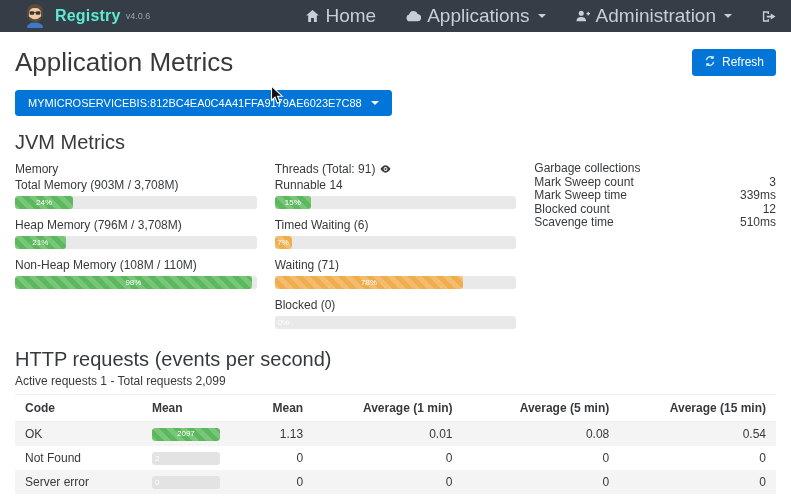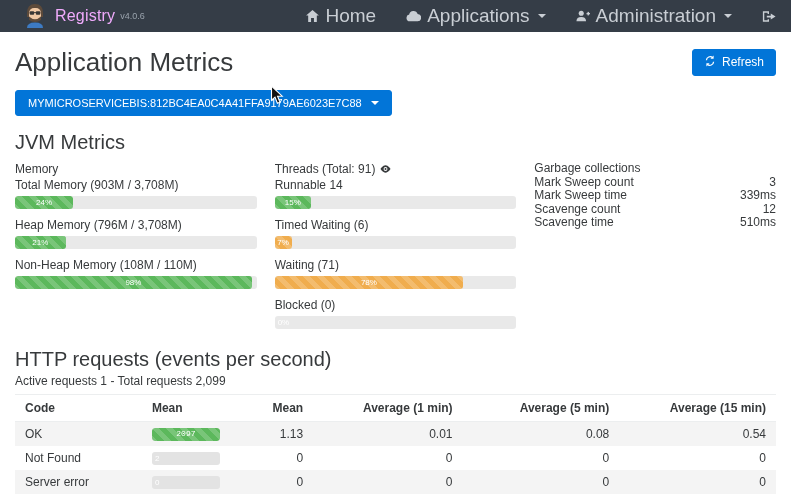--- a/index.html
+++ b/index.html
@@ -8,21 +8,21 @@
     font-family: "Liberation Sans", "DejaVu Sans", sans-serif;
     font-size: 12px; color: #373a3c; background: #fff; position: relative;
   }
 
   
   .navbar {
     height: 32px; background: #353d47; display: flex; align-items: center;
     padding: 0 15px 0 24px; color: #cfd4da;
   }
   .brand { display: flex; align-items: center; gap: 9px; cursor: pointer; }
-  .brand-name { color: #f0abfc; font-size: 16px; font-weight: 400; letter-spacing: .2px; }
+  .brand-name { color: #5eead4; font-size: 16px; font-weight: 700; letter-spacing: .2px; }
   .brand-version { color: #9aa3ad; font-size: 9px; margin-left: -4px; }
   .nav-links { margin-left: auto; display: flex; align-items: center; gap: 30px; font-size: 19px; }
   .nav-item { display: flex; align-items: center; gap: 6px; color: #c9ced4; cursor: pointer; }
   .nav-item svg { display: block; }
   .caret { width: 0; height: 0; border-left: 4px solid transparent; border-right: 4px solid transparent; border-top: 4px solid #c9ced4; display: inline-block; margin-left: 2px; }
 
   
   .container { padding: 0 15px; }
   .title-row { display: flex; align-items: center; justify-content: space-between; margin-top: 15px; }
   h1 { font-size: 26px; font-weight: 500; color: #373a3c; }
@@ -55,21 +55,21 @@
   .section-h2 { margin-top: 10px; }
   .subtitle { margin: 3px 0 6px; }
 
   table { width: 100%; border-collapse: collapse; font-size: 12px; }
   th { font-weight: bold; text-align: left; padding: 6px 10px; border-top: 1px solid #eceeef; border-bottom: 1px solid #eceeef; }
   td { padding: 5px 10px; }
   tbody tr:nth-child(odd) { background: #f4f4f4; }
   .num { text-align: right; }
 
   .cell-bar { width: 68px; height: 13px; background: #e3e3e3; border-radius: 3px; position: relative; overflow: hidden; }
-  .cell-bar .progress-fill { border-radius: 3px; font-family: Liberation Mono, monospace; }
+  .cell-bar .progress-fill { border-radius: 3px; }
 
   
   .cursor { position: absolute; left: 270px; top: 85px; z-index: 50; pointer-events: none; }
 </style>
 </head>
 <body>
 
 <div class="navbar">
   <div class="brand">
     <span>
@@ -216,21 +216,21 @@
       </div>
       <div class="gc-row">
         <span>Mark Sweep count</span>
         <span class="gc-val">3</span>
       </div>
       <div class="gc-row">
         <span>Mark Sweep time</span>
         <span class="gc-val">339ms</span>
       </div>
       <div class="gc-row">
-        <span>Scavenge count</span>
+        <span>Blocked count</span>
         <span class="gc-val">12</span>
       </div>
       <div class="gc-row">
         <span>Scavenge time</span>
         <span class="gc-val">510ms</span>
       </div>
     </div>
   </div>
 
   <h2 class="section-h2">HTTP requests (events per second)</h2>

